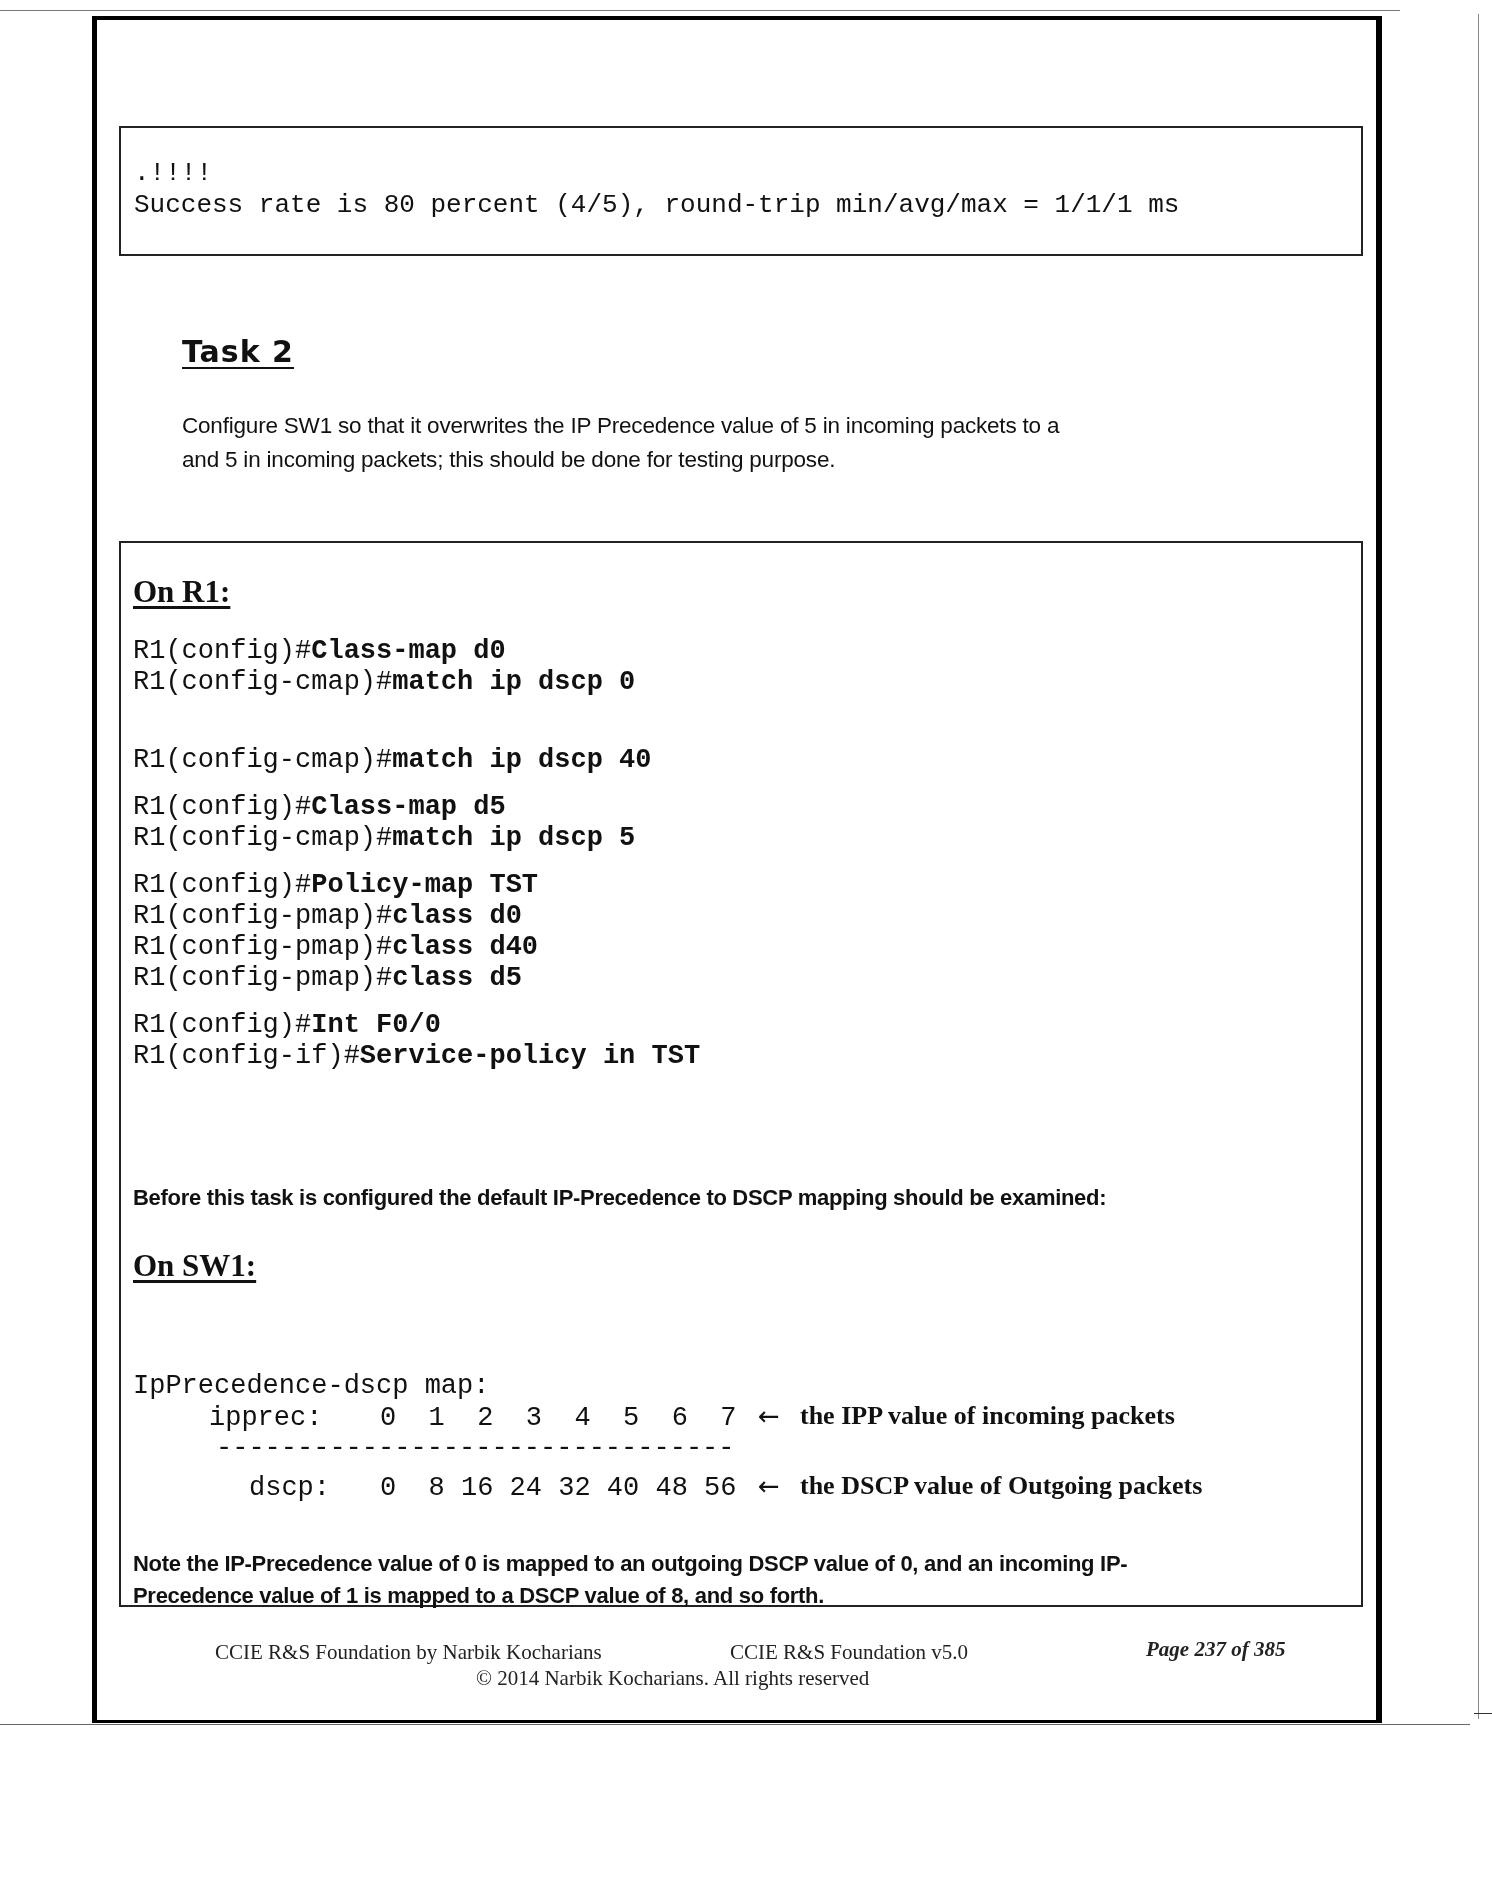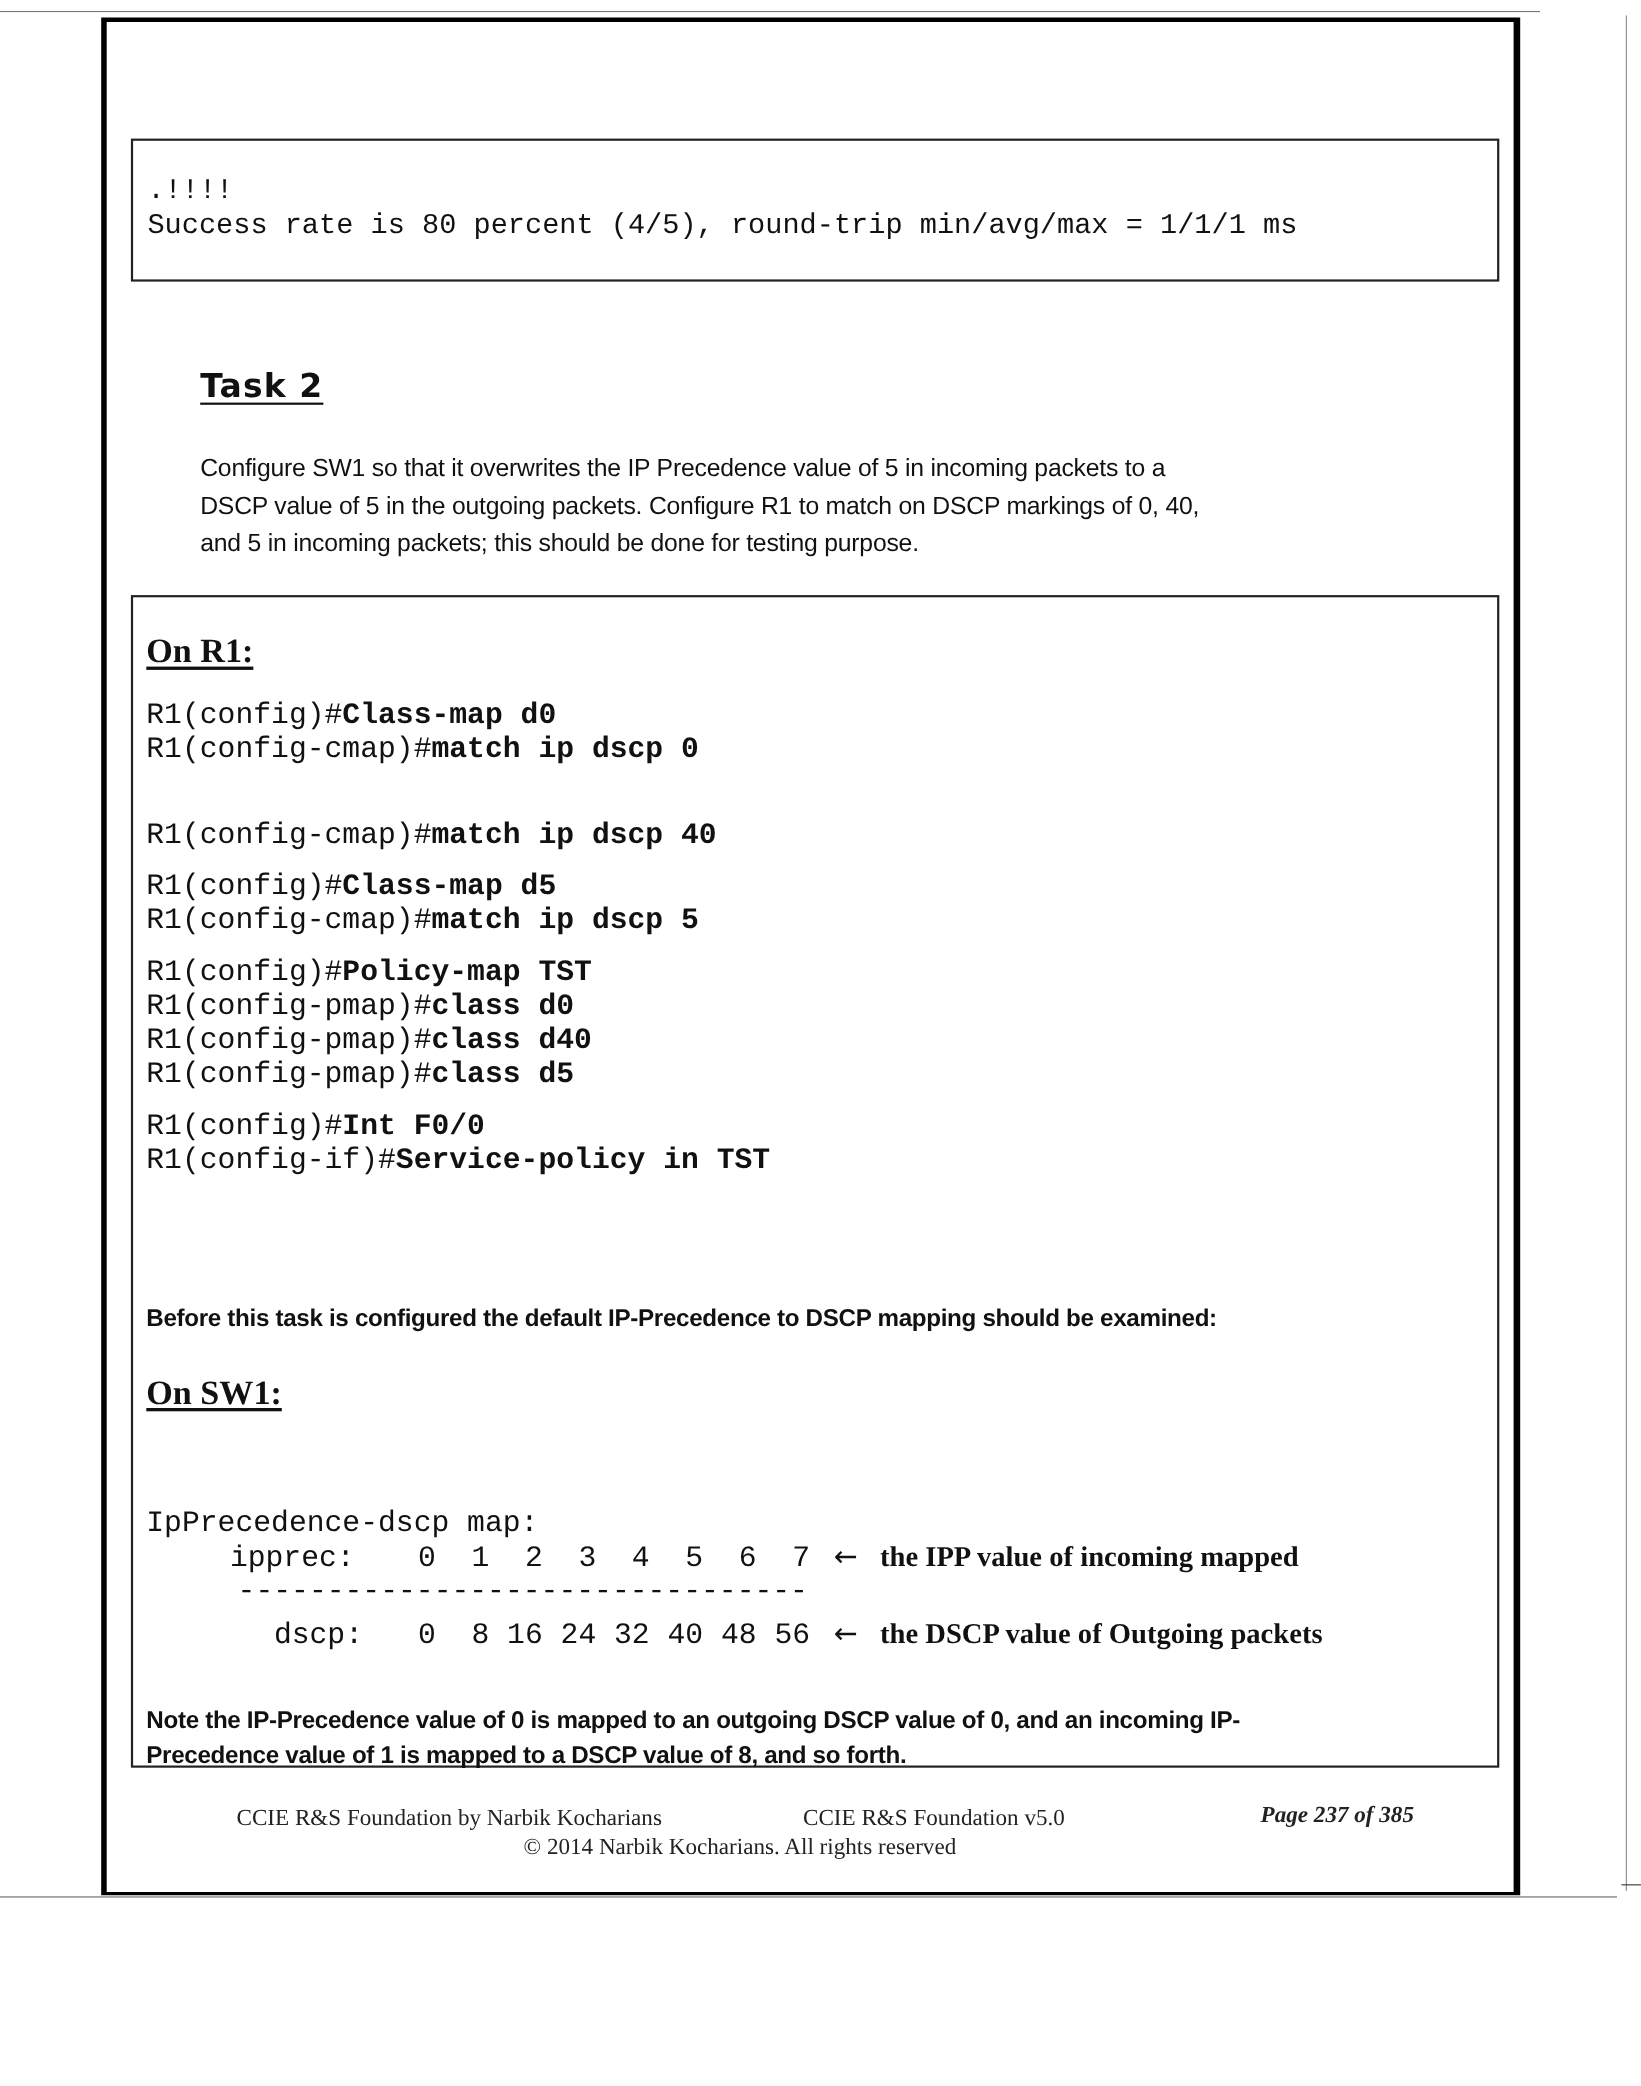--- a/index.html
+++ b/index.html
@@ -43,21 +43,20 @@
 
 <div class="box" style="left:119px; top:126px; width:1244px; height:130px;">
   <div class="mono line" style="left:13px; top:30px; font-size:26px;">.!!!!</div>
   <div class="mono line" style="left:13px; top:62px; font-size:26px;">Success rate is 80 percent (4/5), round-trip min/avg/max = 1/1/1 ms</div>
 </div>
 
 <div class="abs task-title" style="left:182px; top:334px;">Task 2</div>
 
 <div class="abs task-body" style="left:182px; top:409px; width:1150px;">
   <div>Configure SW1 so that it overwrites the IP Precedence value of 5 in incoming packets to a</div>
-  <div>DSCP value of 5 in the outgoing packets. Configure R1 to match on DSCP markings of 0, 40,</div>
   <div>and 5 in incoming packets; this should be done for testing purpose.</div>
 </div>
 
 <div class="box" style="left:119px; top:541px; width:1244px; height:1066px;">
 
   <div class="abs section-head" style="left:12px; top:31px;">On R1:</div>
 
   <div class="abs mono" style="left:12px; top:0; width:1200px;">
     <div class="line" style="top:93px;"><span>R1(config)#</span><b>Class-map d0</b></div>
     <div class="line" style="top:124px;"><span>R1(config-cmap)#</span><b>match ip dscp 0</b></div>
@@ -79,21 +78,21 @@
   <div class="abs note" style="left:12px; top:642px;">Before this task is configured the default IP-Precedence to DSCP mapping should be examined:</div>
 
   <div class="abs section-head" style="left:12px; top:705px;">On SW1:</div>
 
 
   <div class="abs mono" style="left:12px; top:828px;">IpPrecedence-dscp map:</div>
 
   <div class="abs mono" style="left:88px; top:860px;">ipprec:</div>
   <div class="abs mono" style="left:259px; top:860px; word-spacing:0;">0  1  2  3  4  5  6  7</div>
   <div class="abs arrow" style="left:637px; top:858px;">←</div>
-  <div class="abs annot" style="left:679px; top:858px;">the IPP value of incoming mapped</div>
+  <div class="abs annot" style="left:679px; top:858px;">the IPP value of incoming packets</div>
 
   <div class="abs mono" style="left:95px; top:890px;">--------------------------------</div>
 
   <div class="abs mono" style="left:128px; top:930px;">dscp:</div>
   <div class="abs mono" style="left:259px; top:930px;">0  8 16 24 32 40 48 56</div>
   <div class="abs arrow" style="left:637px; top:928px;">←</div>
   <div class="abs annot" style="left:679px; top:928px;">the DSCP value of Outgoing packets</div>
 
   <div class="abs note" style="left:12px; top:1005px; line-height:32px;">
     <div>Note the IP-Precedence value of 0 is mapped to an outgoing DSCP value of 0, and an incoming IP-</div>

